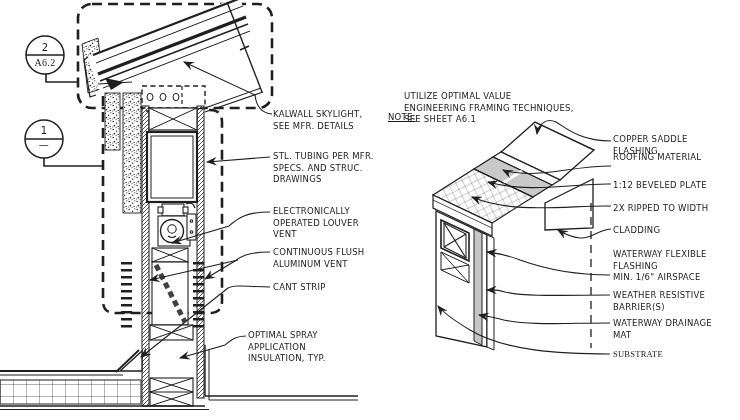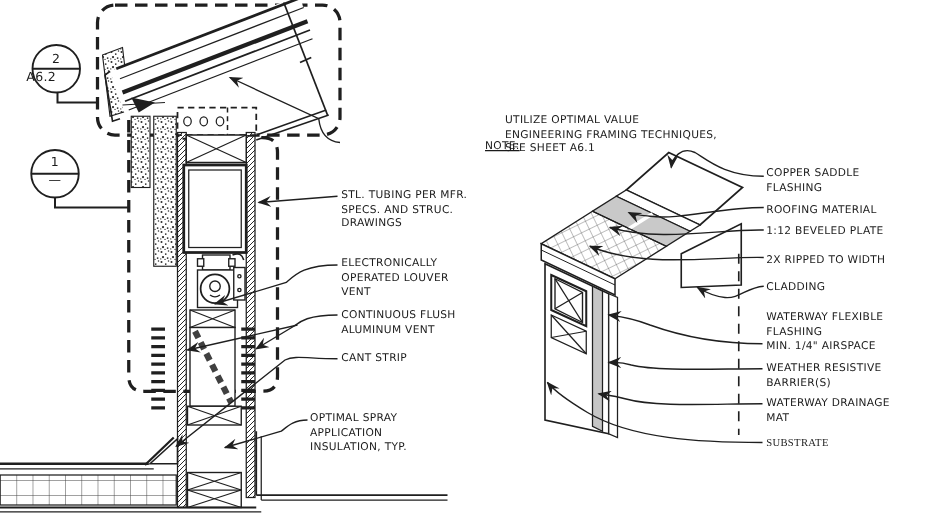--- a/index.html
+++ b/index.html
@@ -216,49 +216,51 @@
     <path d="M611,206 C570,205 515,215 472,197" marker-end="url(#arw)"></path>
     <path d="M611,229 C597,230 592,239 580,238 C570,237 563,233 558,230" marker-end="url(#arw)"></path>
     <path d="M610,275 C575,275 545,269 520,260 C505,254 495,253 487,252" marker-end="url(#arw)"></path>
     <path d="M610,295 C570,295 525,297 505,292 C496,289 491,290 487,290" marker-end="url(#arw)"></path>
     <path d="M610,323 C570,323 525,326 500,319 C490,316 484,316 479,315" marker-end="url(#arw)"></path>
     <path d="M610,354 C560,354 505,351 470,330 C455,321 443,312 438,306" marker-end="url(#arw)"></path>
   </g>
 </svg>
 
   <div class="co-txt" style="left:25px;top:43px;">2</div>
-  <div class="co-txt" style="left:13px;top:58px;">A6.2</div>
+  <div class="co-txt" style="left:25px;top:58px;font-family:Liberation Serif, serif;">A6.2</div>
   <div class="co-txt" style="left:24px;top:126px;">1</div>
   <div class="co-txt" style="left:24px;top:140px;">—</div>
 
+  <div class="lbl" style="left:273px;top:109px;">KALWALL SKYLIGHT,
+SEE MFR. DETAILS</div>
   <div class="lbl" style="left:273px;top:151px;">STL. TUBING PER MFR.
 SPECS. AND STRUC.
 DRAWINGS</div>
   <div class="lbl" style="left:273px;top:206px;">ELECTRONICALLY
 OPERATED LOUVER
 VENT</div>
   <div class="lbl" style="left:273px;top:247px;">CONTINUOUS FLUSH
 ALUMINUM VENT</div>
   <div class="lbl" style="left:273px;top:282px;">CANT STRIP</div>
   <div class="lbl" style="left:248px;top:330px;">OPTIMAL SPRAY
 APPLICATION
 INSULATION, TYP.</div>
 
   <div class="lbl note-h" style="left:388px;top:79px;margin-top:33px;">NOTE:</div>
   <div class="lbl" style="left:404px;top:91px;">UTILIZE OPTIMAL VALUE
 ENGINEERING FRAMING TECHNIQUES,
 SEE SHEET A6.1</div>
 
   <div class="lbl" style="left:613px;top:134px;">COPPER SADDLE
 FLASHING</div>
-  <div class="lbl" style="left:613px;top:163px;">ROOFING MATERIAL</div>
+  <div class="lbl" style="left:613px;top:152px;">ROOFING MATERIAL</div>
   <div class="lbl" style="left:613px;top:180px;text-align:center;">1:12 BEVELED PLATE</div>
   <div class="lbl" style="left:613px;top:203px;">2X RIPPED TO WIDTH</div>
   <div class="lbl" style="left:613px;top:225px;">CLADDING</div>
   <div class="lbl" style="left:613px;top:249px;">WATERWAY FLEXIBLE
 FLASHING
-MIN. 1/4" AIRSPACE</div>
+MIN. 1/6" AIRSPACE</div>
   <div class="lbl" style="left:613px;top:290px;">WEATHER RESISTIVE
 BARRIER(S)</div>
   <div class="lbl" style="left:613px;top:318px;">WATERWAY DRAINAGE
 MAT</div>
   <div class="lbl" style="left:613px;top:349px;font-family:Liberation Serif, serif;">SUBSTRATE</div>
 </div>
 
 </body></html>

